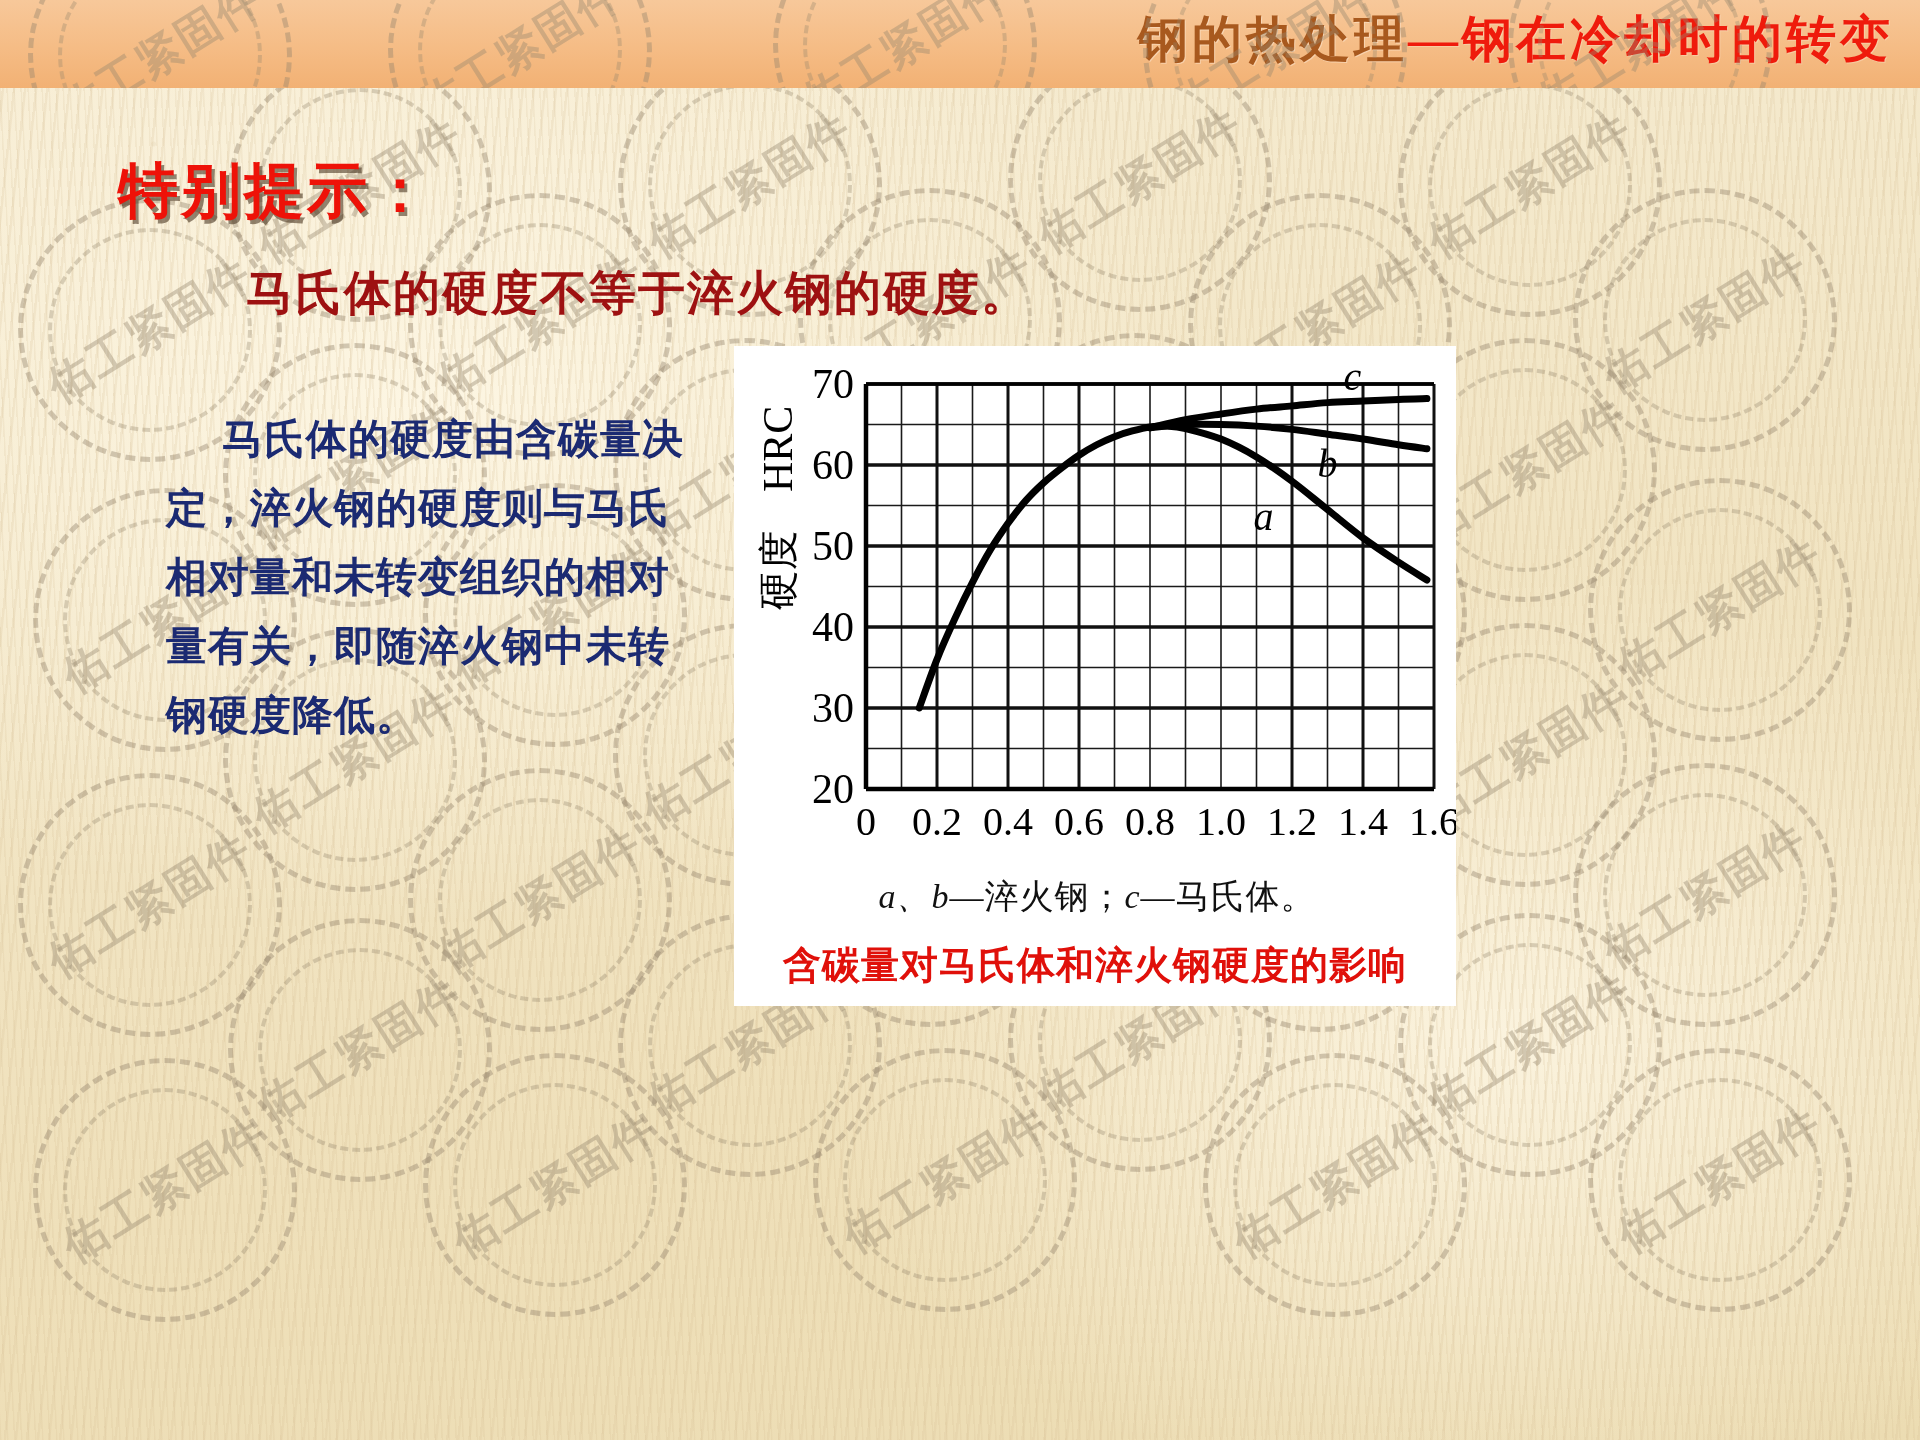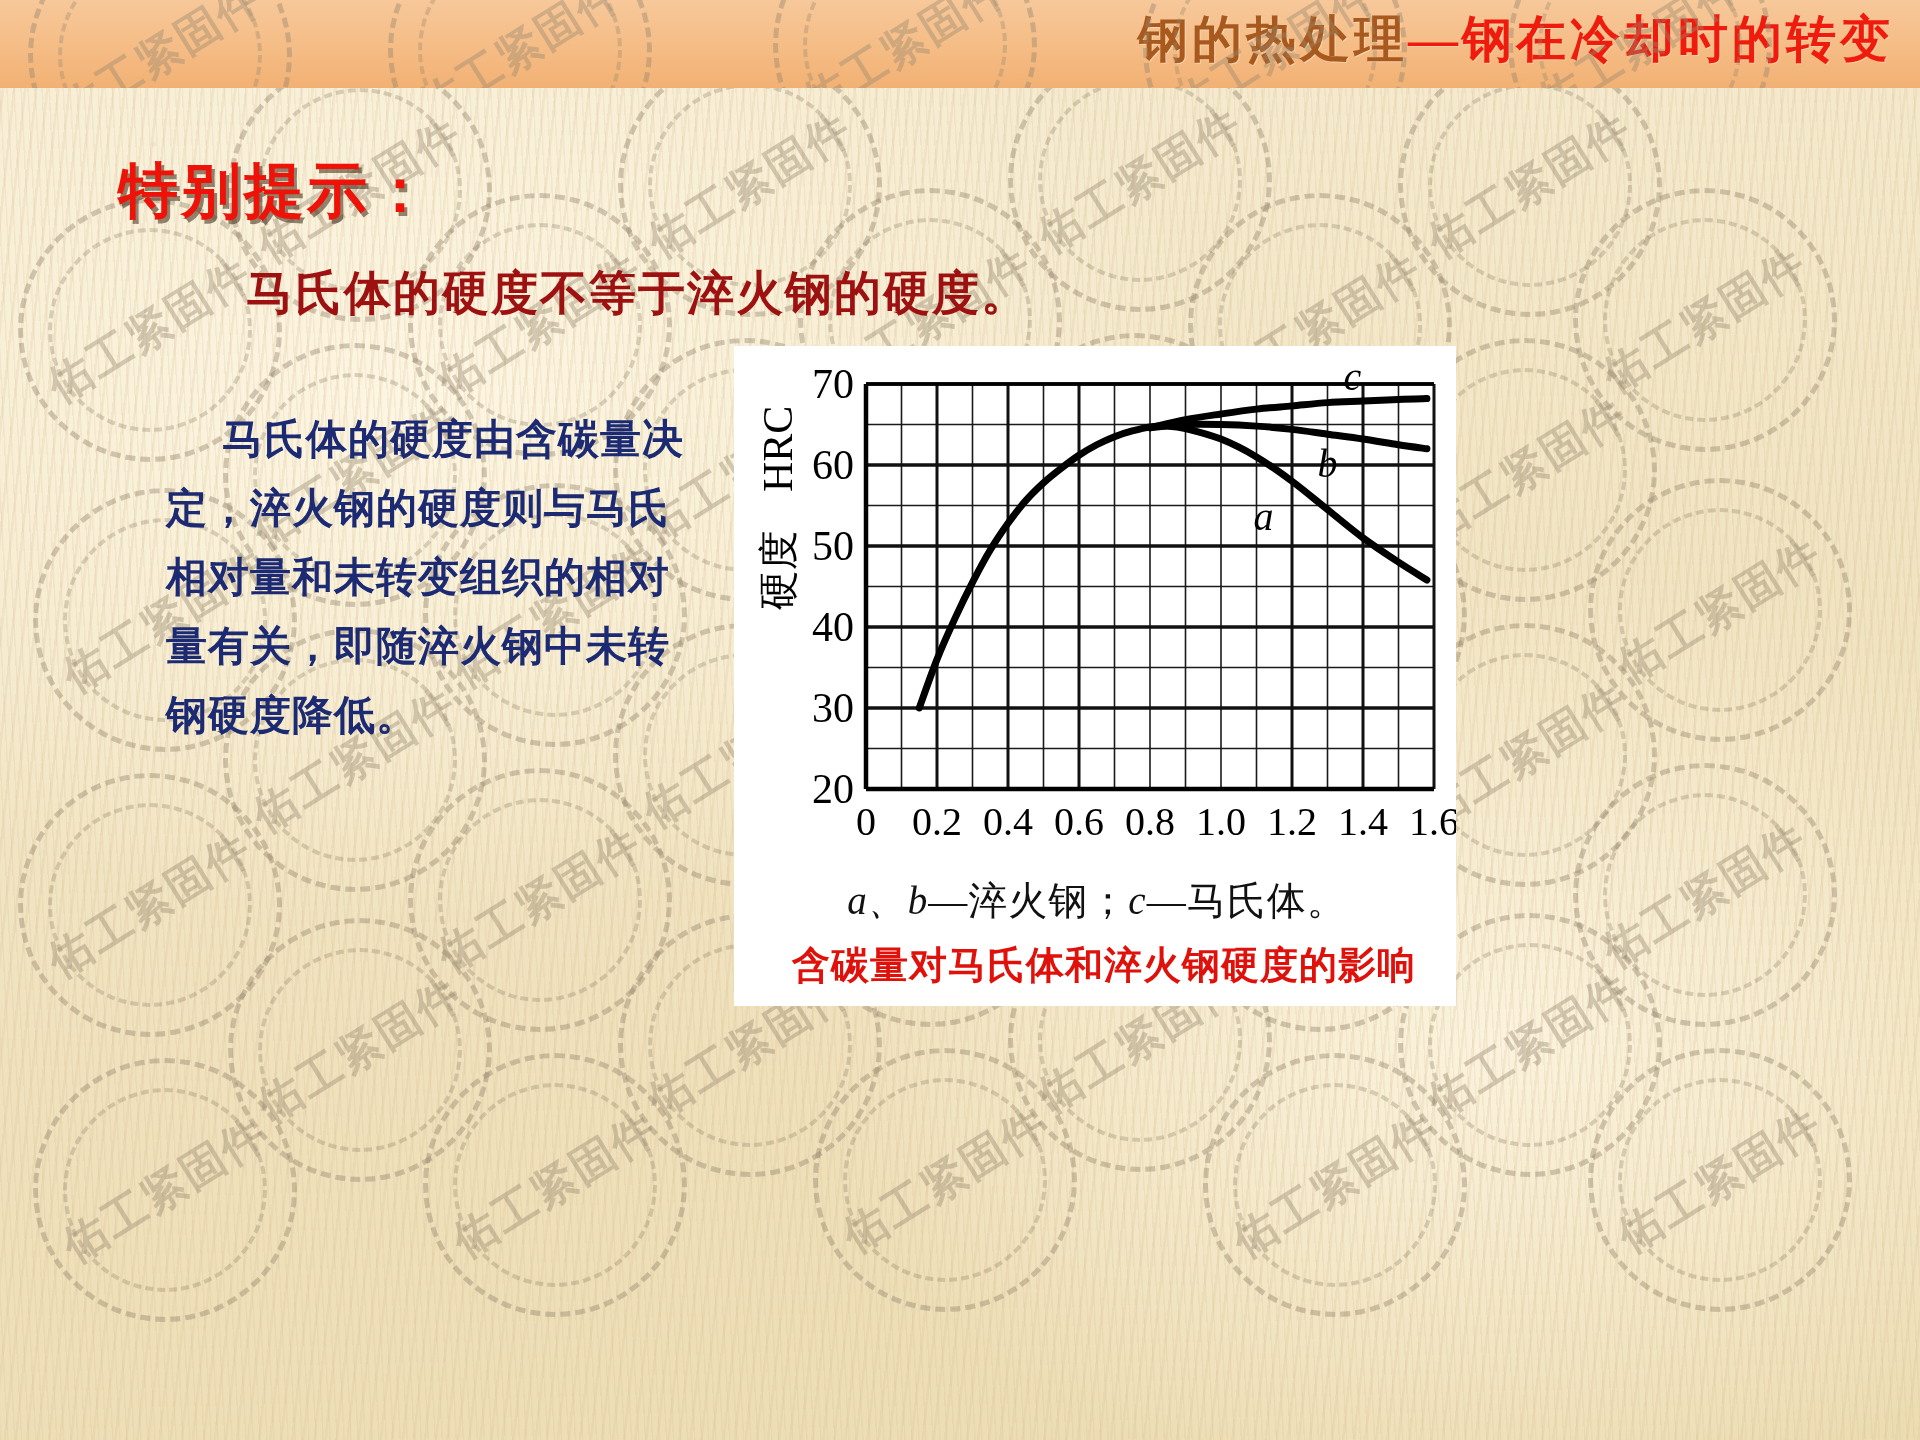--- a/index.html
+++ b/index.html
@@ -96,25 +96,25 @@
   #figure{
     position:absolute;left:734px;top:346px;width:722px;height:660px;
     background:#ffffff;
   }
   #plot-wrap{position:absolute;left:0;top:8px;width:722px;height:500px;}
   svg#chart{display:block;}
 
   #fig-legend{
     position:absolute;left:0;top:528px;width:726px;text-align:center;
     font-family:"Liberation Serif",serif;
-    font-size:39px;color:#111;letter-spacing:1px;
+    font-size:34px;color:#111;letter-spacing:1px;
   }
   #fig-legend i{font-family:"Liberation Serif",serif;font-style:italic;}
   #fig-caption{
-    position:absolute;left:9px;top:594px;width:722px;text-align:center;
+    position:absolute;left:0;top:594px;width:722px;text-align:center;
     font-family:"Liberation Serif",serif;
     font-weight:bold;font-size:38px;color:#e0100a;letter-spacing:1px;
   }
 </style>
 </head>
 <body>
 
 <div id="paper"></div>
 
 <div id="watermarks">

